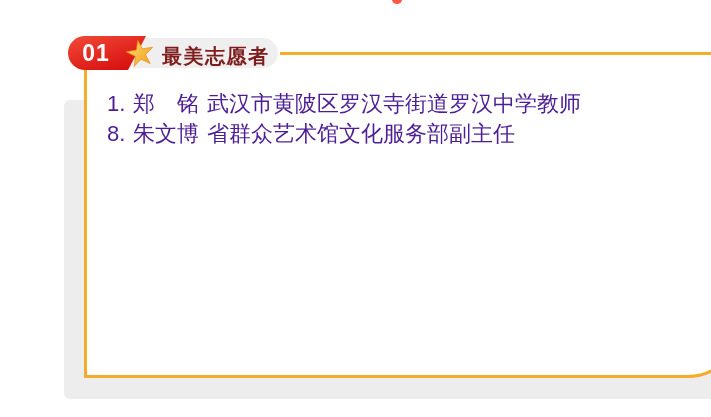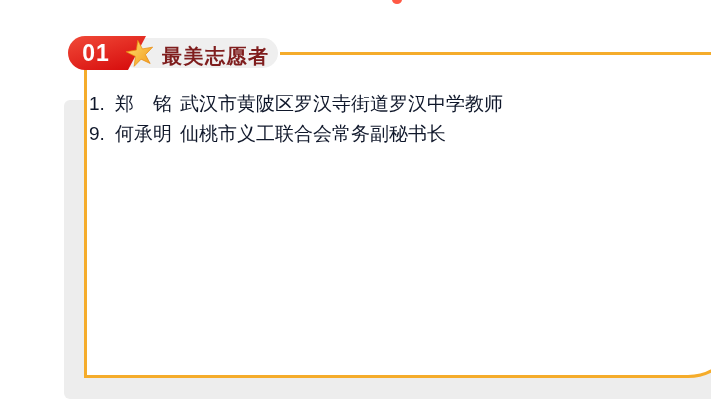--- a/index.html
+++ b/index.html
@@ -21,21 +21,21 @@
   
   .pill{position:absolute;left:80px;top:38px;width:158px;height:30px;
     background:#EFEFEF;border-radius:15px;}
   .badge-svg{position:absolute;left:28px;top:36px;width:80px;height:34px;}
   .badge-num{position:absolute;left:34px;top:40px;width:44px;text-align:center;
     font-size:23px;font-weight:bold;color:#ffffff;letter-spacing:1px;}
   .star{position:absolute;left:86px;top:39px;width:28px;height:28px;transform:rotate(-10deg);}
   .pill-title{position:absolute;left:122px;top:43px;font-size:20px;font-weight:bold;
     color:#7f1d1d;letter-spacing:1.5px;}
   
-  .list{position:absolute;left:49px;top:89px;font-size:19px;line-height:30px;color:#0f172a;}
+  .list{position:absolute;left:67px;top:89px;font-size:22px;line-height:30px;color:#4c1d95;}
   .row{white-space:pre;}
   .row .num{display:inline-block;min-width:20px;}
   .row .name{margin-left:6px;}
   .row .title{margin-left:8px;}
 </style>
 </head>
 <body>
 
 <div class="stage">
 
@@ -69,16 +69,16 @@
         <stop offset="1" stop-color="#F29B1D"></stop>
       </linearGradient>
     </defs>
     <polygon points="12.5,0.5 15.3,8.8 24.5,8.8 17,14.3 19.8,22.8 12.5,17.6 5.3,22.8 8,14.3 0.5,8.8 9.8,8.8" fill="url(#goldGrad)" stroke="#E8890B" stroke-width="0.6"></polygon>
   </svg>
 
   <div class="pill-title">最美志愿者</div>
 
   <div class="list">
     <div class="row"><span class="num">1.</span><span class="name">郑　铭</span><span class="title">武汉市黄陂区罗汉寺街道罗汉中学教师</span></div>
-    <div class="row"><span class="num">9.</span><span class="name">何承明</span><span class="title">仙桃市义工联合会常务副秘书长</span></div>
+    <div class="row"><span class="num">8.</span><span class="name">朱文博</span><span class="title">省群众艺术馆文化服务部副主任</span></div>
   </div>
 
 </div>
 
 </body></html>

